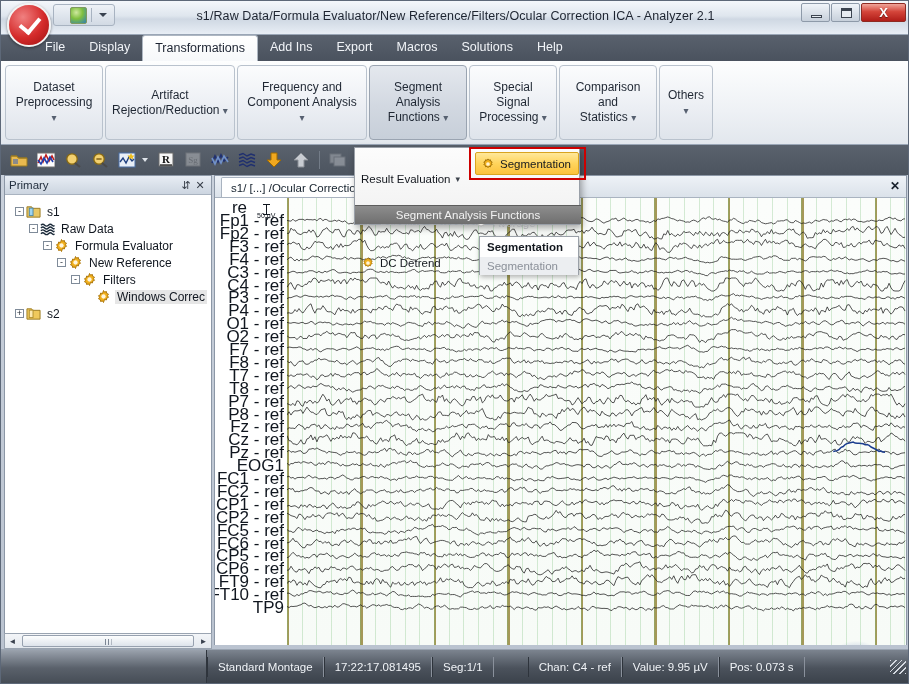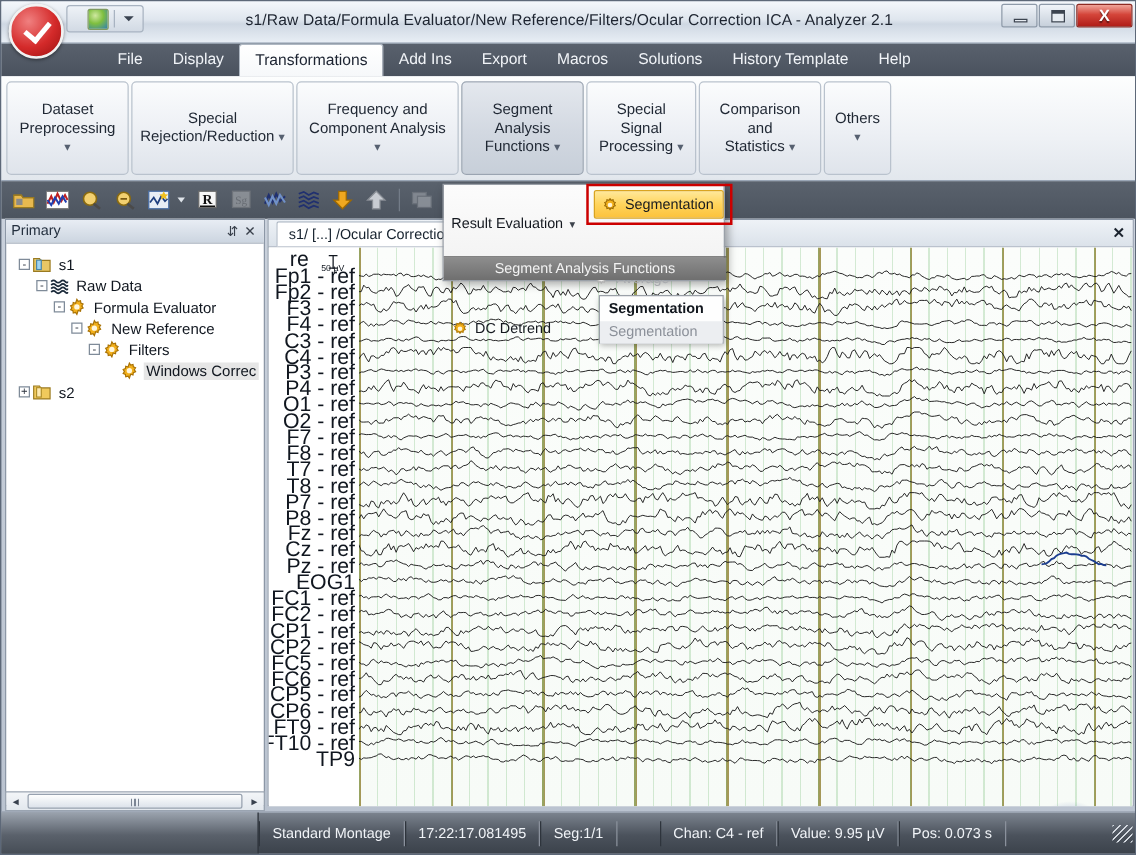--- a/index.html
+++ b/index.html
@@ -75,21 +75,21 @@
     border-color: #8e2a22;
   }
   .winbtn .g-min { position:absolute; left:9px; top:11px; width:11px; height:3px; border:1px solid #3c4450; background:#e7ecf2; }
   .winbtn .g-max { position:absolute; left:9px; top:4px; width:11px; height:10px; border:1px solid #3c4450; border-top-width:3px; background:#e7ecf2; }
   .winbtn .g-x { position:absolute; left:0; top:0; width:100%; height:100%; color:#fff; font-size:13px; font-weight:bold; line-height:17px; text-align:center; text-shadow:0 1px 1px rgba(0,0,0,.5); }
 
   
   .ribbon-tabs {
     position: absolute; left: 0; top: 34px; width: 909px; height: 26px;
     background: linear-gradient(180deg,#59616d 0%, #4a525e 100%);
-    display: flex; align-items: flex-end; padding-left: 81px;
+    display: flex; align-items: flex-end; padding-left: 32px;
   }
   .rtab {
     height: 26px; line-height: 25px; padding: 0 12px;
     font-size: 12.5px; color: #f1f4f8; cursor: default;
     white-space: nowrap;
   }
   .rtab.active {
     background: linear-gradient(180deg,#ffffff 0%, #f6f8fa 100%);
     color: #1c2331;
     border-radius: 3px 3px 0 0;
@@ -351,34 +351,33 @@
   </div>
 
   <div class="ribbon-tabs" id="ribbon-tabs">
       <div class="rtab">File</div>
       <div class="rtab">Display</div>
       <div class="rtab active">Transformations</div>
       <div class="rtab">Add Ins</div>
       <div class="rtab">Export</div>
       <div class="rtab">Macros</div>
       <div class="rtab">Solutions</div>
-      <div class="rtab">History Template</div>
       <div class="rtab">Help</div>
     </div>
 
   <div class="ribbon-body" id="ribbon-body">
       <div class="rgroup" style="width: 98px;">
         <div>
           <div>Dataset</div>
           <div><span>Preprocessing</span> <span class="caret">▾</span></div>
         </div>
       </div>
       <div class="rgroup" style="width: 130px;">
         <div>
-          <div>Special</div>
+          <div>Artifact</div>
           <div><span>Rejection/Reduction</span> <span class="caret">▾</span></div>
         </div>
       </div>
       <div class="rgroup" style="width: 130px;">
         <div>
           <div>Frequency and</div>
           <div><span>Component Analysis</span> <span class="caret">▾</span></div>
         </div>
       </div>
       <div class="rgroup sel" style="width: 98px;">

